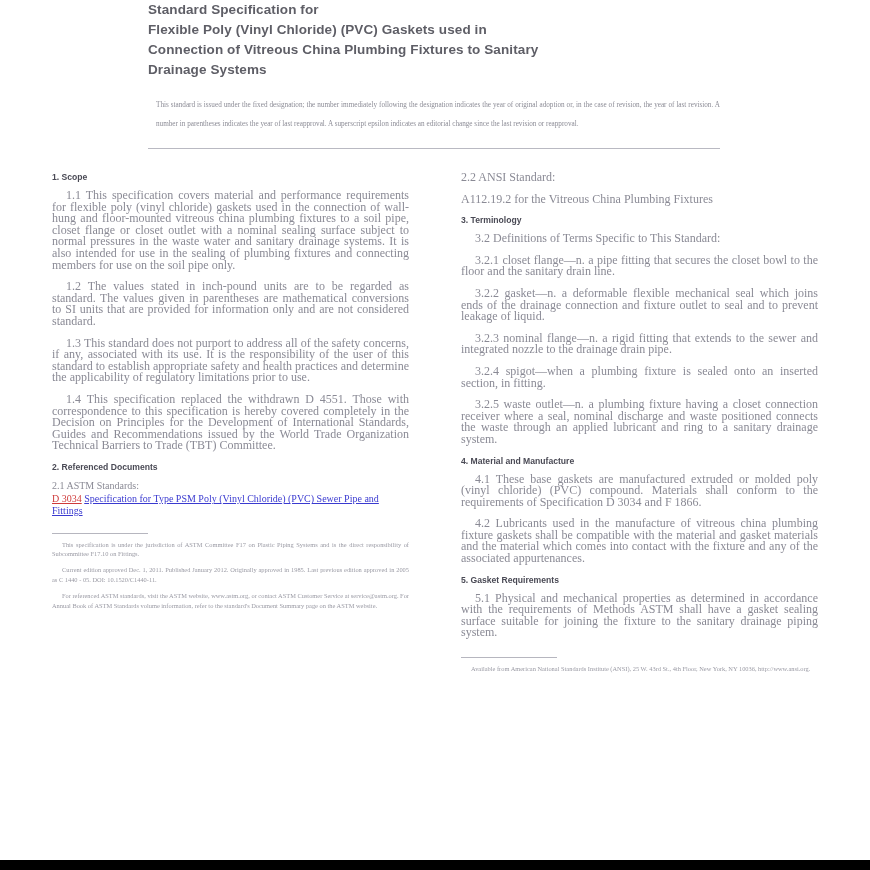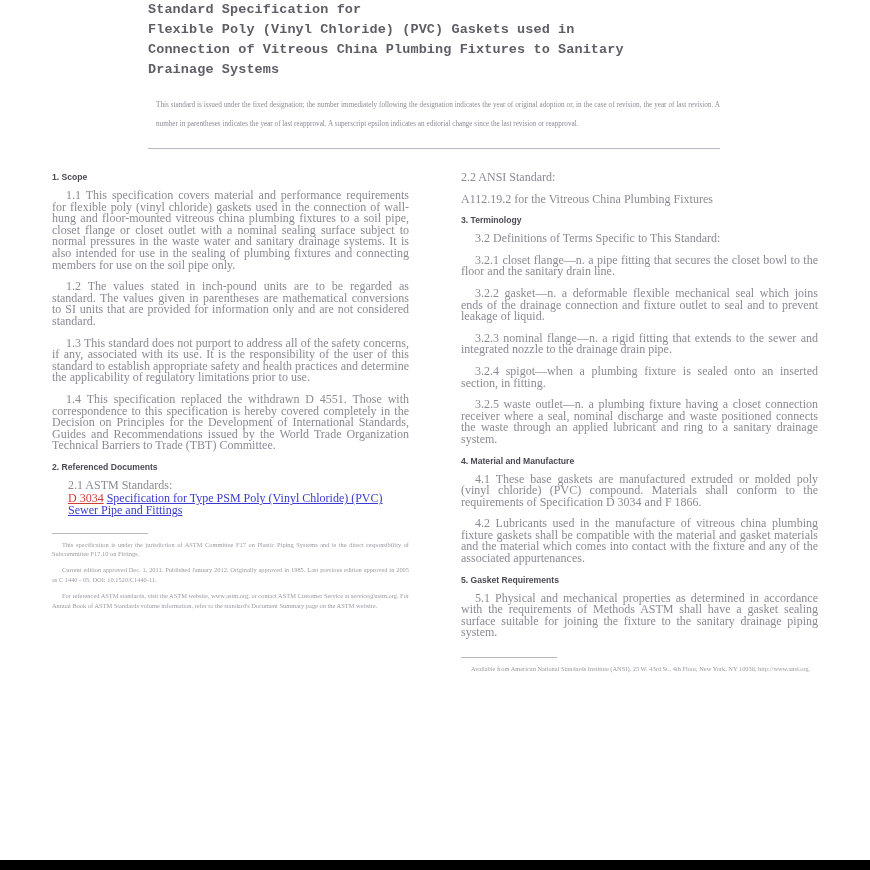--- a/index.html
+++ b/index.html
@@ -40,21 +40,21 @@
     height: 860px;
     background: #ffffff;
     padding: 0;
     box-sizing: border-box;
   }
   .title-block {
     margin: 0 0 0 0;
     padding: 0 150px 0 148px;
   }
   .doc-title {
-    font-family: Liberation Mono, monospace;
+    font-family: Liberation Sans, sans-serif;
     font-weight: bold;
     font-size: 13.5px;
     line-height: 20px;
     color: #5e5e66;
     letter-spacing: 0.1px;
     margin: 0;
     padding-top: 0;
     filter: blur(0.45px);
   }
   .doc-abstract {
@@ -98,23 +98,23 @@
     color: #8a8a95;
     text-align: justify;
     margin: 0 0 10px 0;
     text-indent: 14px;
     filter: blur(0.5px);
   }
   p.para.noind {
     text-indent: 0;
   }
   .linklist p {
-    font-size: 12px;
+    font-size: 10px;
     line-height: 11.6px;
-    margin: 0 0 2px 16px;
+    margin: 0 0 2px 0;
     color: #8a8a95;
     text-indent: 0;
     filter: blur(0.5px);
   }
   .lk {
     color: #4848d8;
     text-decoration: underline;
   }
   .lk-red {
     color: #cf3a3a;

